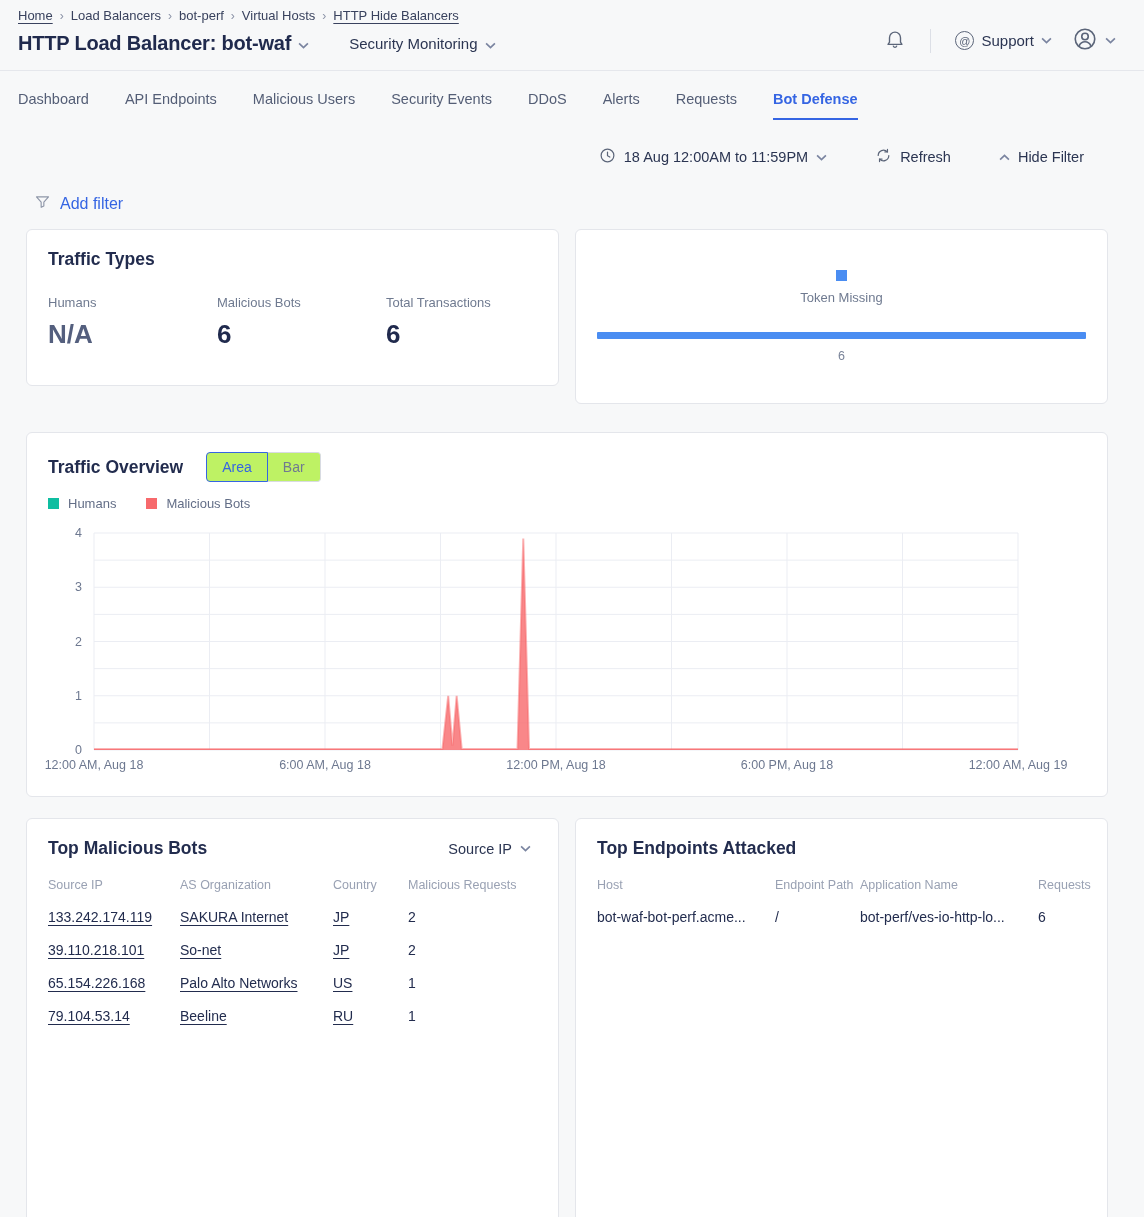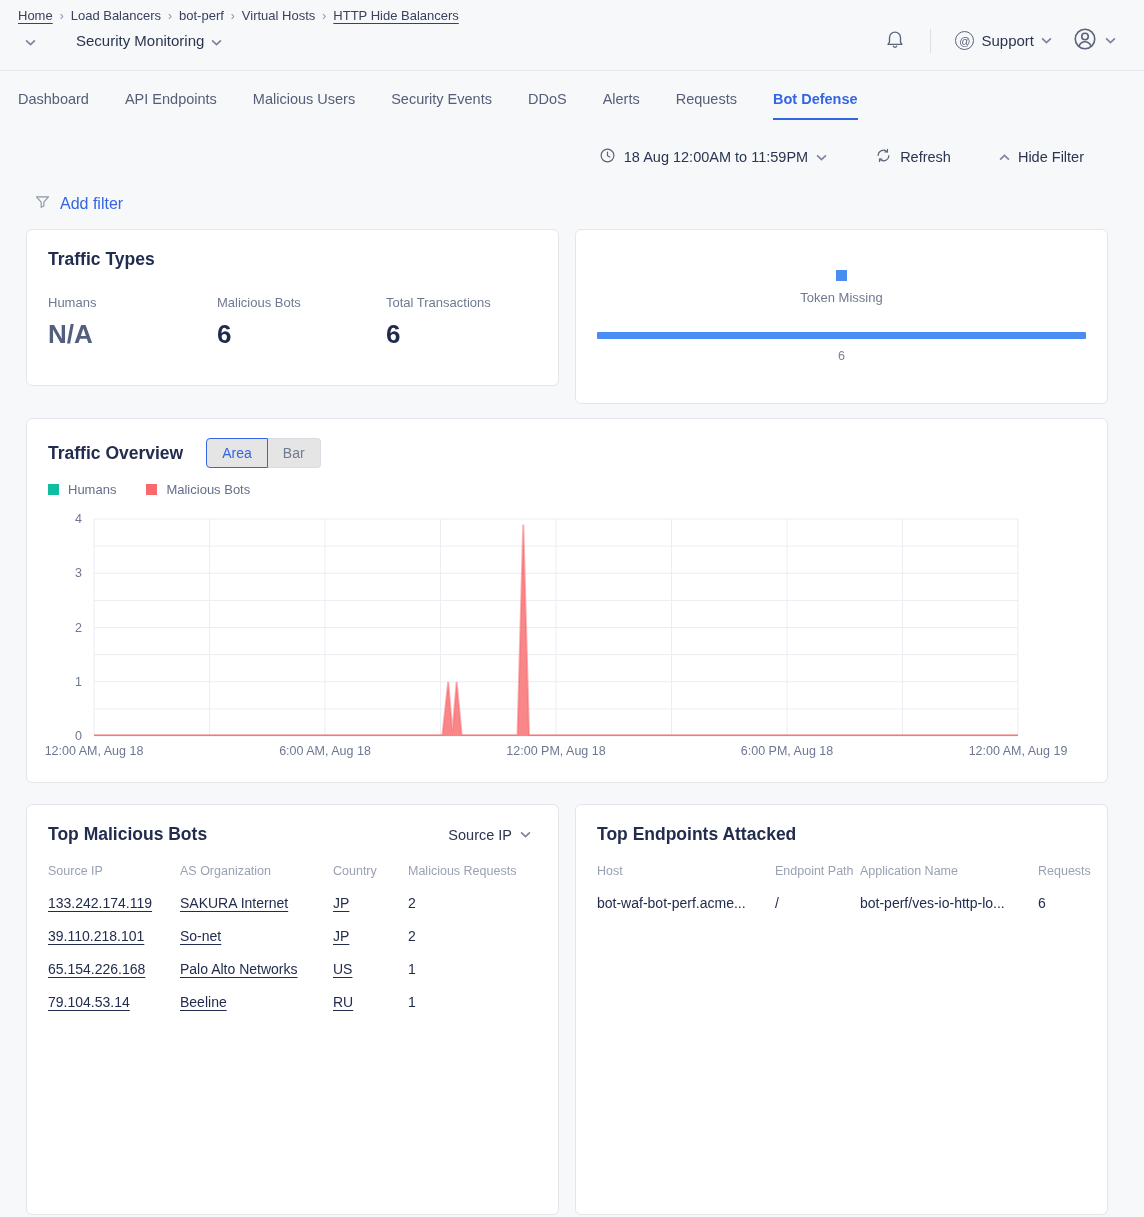--- a/index.html
+++ b/index.html
@@ -53,24 +53,24 @@
 
   
   .card.automation { height:175px; }
   .legend-row { display:flex; align-items:center; gap:9px; margin-top:21px;flex-direction:column; }
   .swatch { width:11px; height:11px; display:inline-block; flex:none; }
   .legend-label { font-size:13px; color:#6f7a90; }
   .auto-bar { height:7px; width:100%; margin-top:27px; border-radius:1px; }
   .auto-bar-value { text-align:center; font-size:12.5px; color:#7a8499; margin-top:10px; }
 
   
-  .card.overview { height:365px; margin-top:14px; }
+  .card.overview { height:365px; margin-top:28px; }
   .overview-head { display:flex; align-items:center; gap:23px; }
   .toggle-group { display:flex; }
-  .toggle-btn { font-family:inherit; font-size:14px; padding:6px 15px; background:#e5e5e5; cursor:pointer; }
+  .toggle-btn { font-family:inherit; font-size:14px; padding:6px 15px; background:#bef264; cursor:pointer; }
   .toggle-btn.left { border:1px solid #3565e3; color:#3565e3; border-radius:4px 0 0 4px; position:relative; z-index:1; }
   .toggle-btn.right { border:1px solid #d8dbe2; border-left:none; color:#707a90; border-radius:0 4px 4px 0; }
   .overview-legend { display:flex; align-items:center; gap:30px; margin-top:14px; }
   .overview-legend .legend-item { display:flex; align-items:center; gap:9px; cursor:pointer; }
   .overview-legend .legend-label { font-size:13px; color:#636e87; }
   .chart-wrap { margin-top:9px; }
 
   
   .card.tablecard { height:411px; margin-top:21px; }
   .table-head-row { display:flex; justify-content:space-between; align-items:center; }
@@ -96,20 +96,21 @@
           <span class="sep">›</span>
           <span>Load Balancers</span>
           <span class="sep">›</span>
           <span>bot-perf</span>
           <span class="sep">›</span>
           <span>Virtual Hosts</span>
           <span class="sep">›</span>
           <span class="crumb-link">HTTP Hide Balancers</span>
         </nav>
         <div class="title-row">
+          <h1>HTTP Load Balancer: bot-waf</h1>
           <span class="caret">
             <svg width="11" height="7" viewBox="0 0 10 6" fill="none">
                 <polyline points="1,1 5,5 9,1" stroke="#7a84a0" stroke-width="1.5"></polyline>
               </svg>
           </span>
           <div class="view-select">
             <span>Security Monitoring</span>
             <span class="caret">
               <svg width="11" height="7" viewBox="0 0 10 6" fill="none">
                   <polyline points="1,1 5,5 9,1" stroke="#7a84a0" stroke-width="1.5"></polyline>

